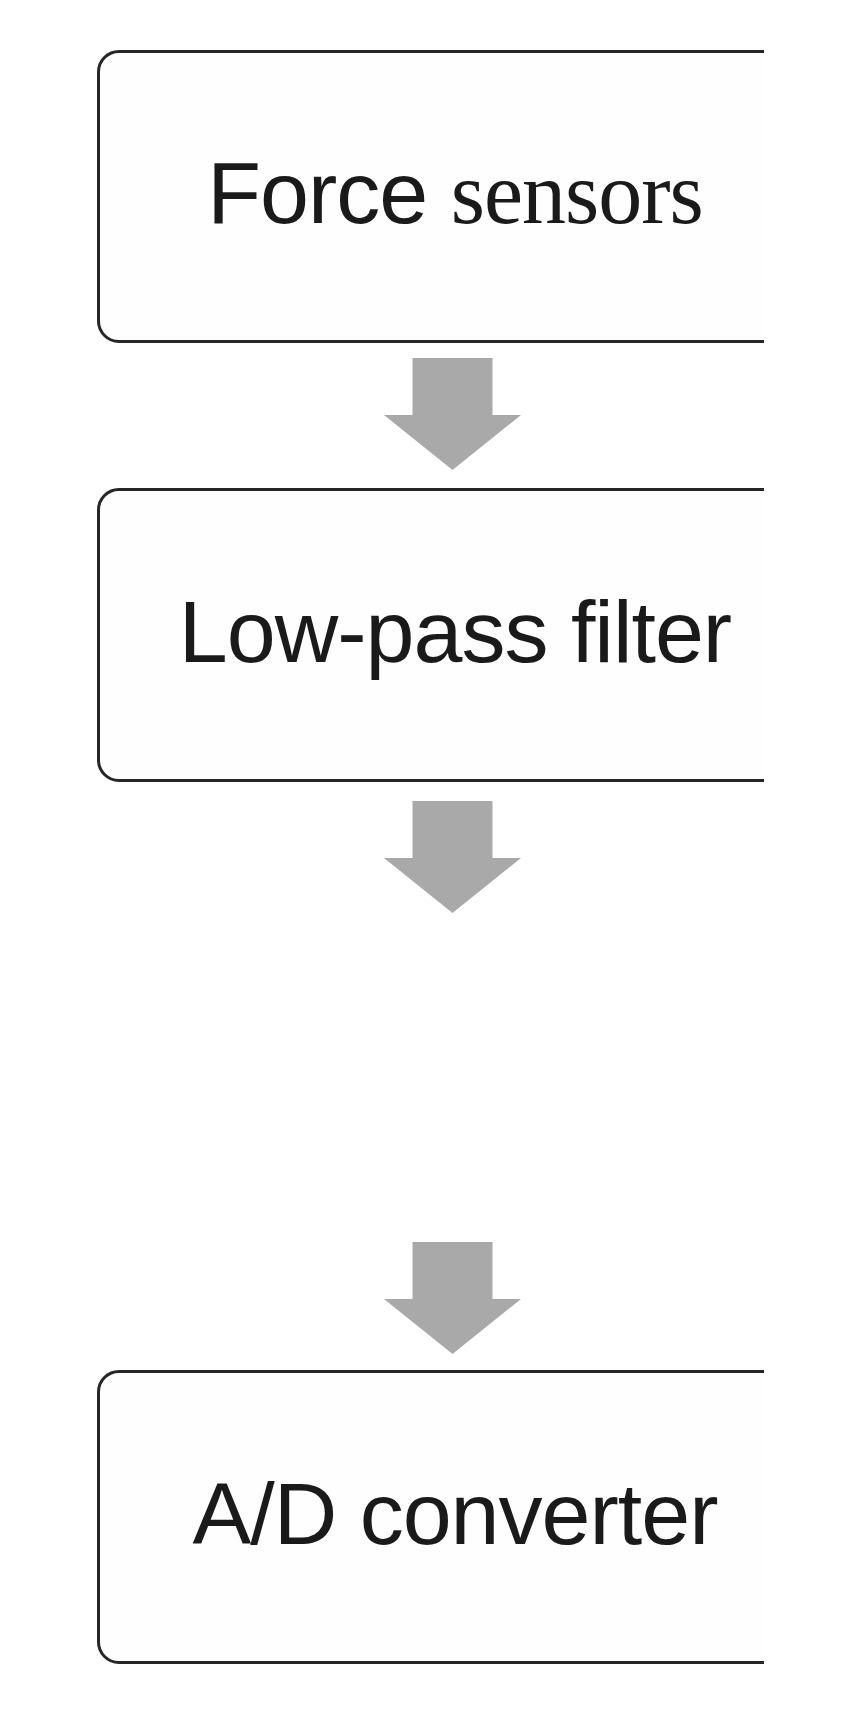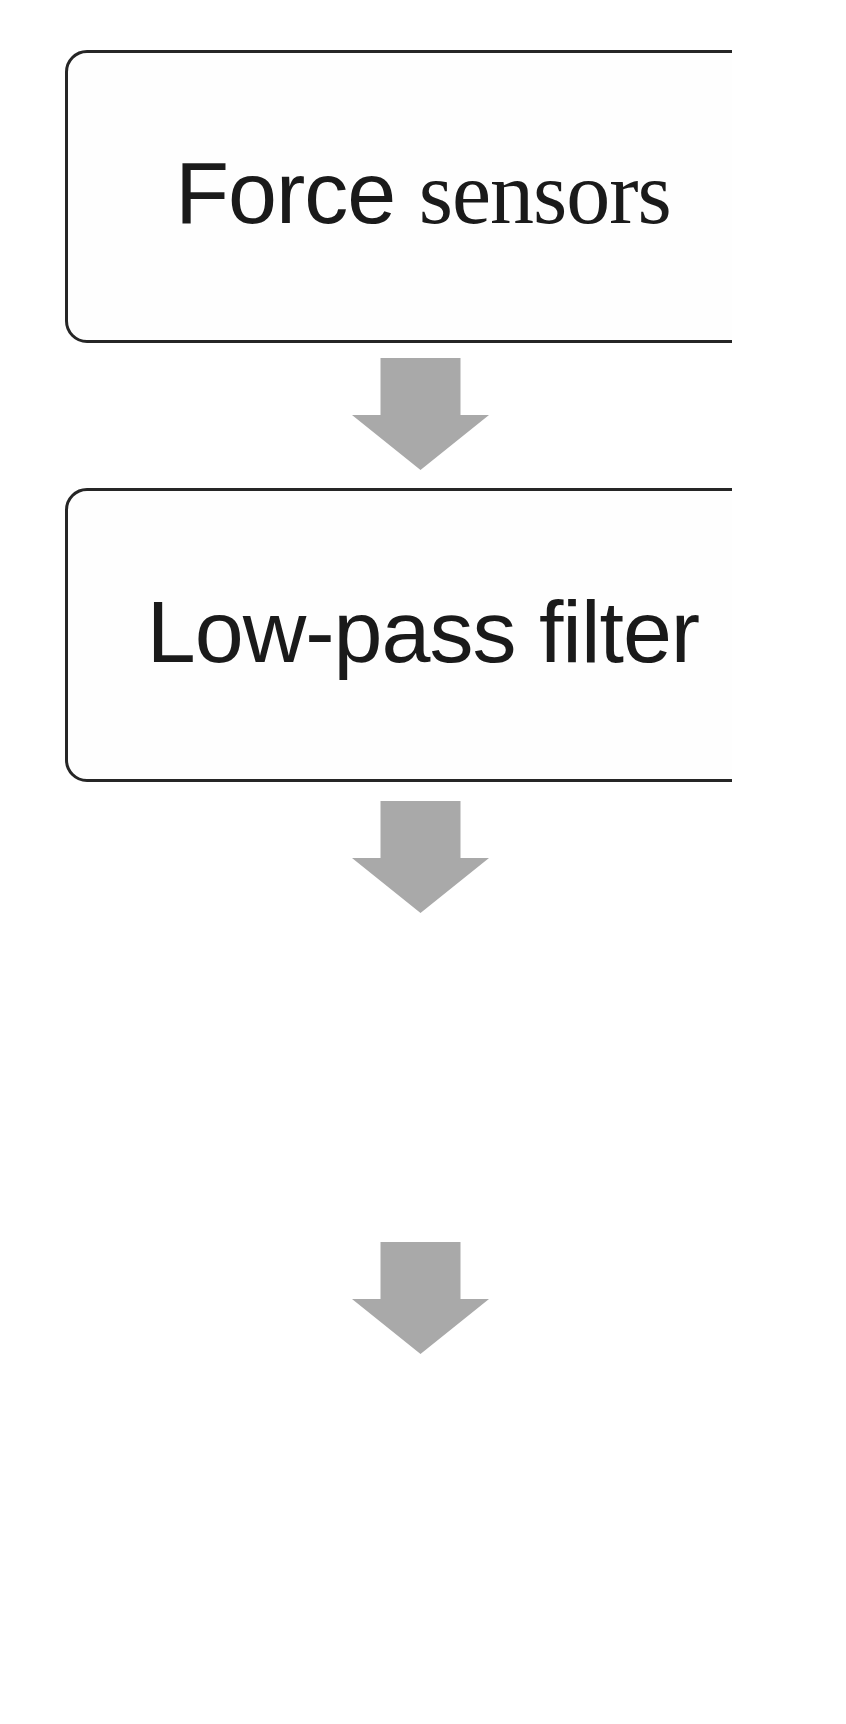--- a/index.html
+++ b/index.html
@@ -7,20 +7,21 @@
     padding: 0;
     background: #ffffff;
   }
   .canvas {
     position: relative;
     width: 732px;
     height: 1724px;
     background: #ffffff;
     font-family: "Liberation Sans", sans-serif;
     overflow: hidden;
+    margin-left: 32px;
   }
   .flow-box {
     position: absolute;
     left: 65px;
     width: 716px;
     height: 294px;
     box-sizing: border-box;
     background: #fefefe;
     border: 3px solid #262626;
     border-radius: 22px;
@@ -74,14 +75,17 @@
 
   <svg class="flow-arrow arrow-2" viewBox="0 0 137 112">
     <polygon points="28.5,0 108.5,0 108.5,57 137,57 68.5,112 0,57 28.5,57" fill="#a9a9a9"></polygon>
   </svg>
 
 
   <svg class="flow-arrow arrow-3" viewBox="0 0 137 112">
     <polygon points="28.5,0 108.5,0 108.5,57 137,57 68.5,112 0,57 28.5,57" fill="#a9a9a9"></polygon>
   </svg>
 
+  <div class="flow-box box-4">
+    <div class="label">A/D converter</div>
+  </div>
 
 </div>
 
 </body></html>

